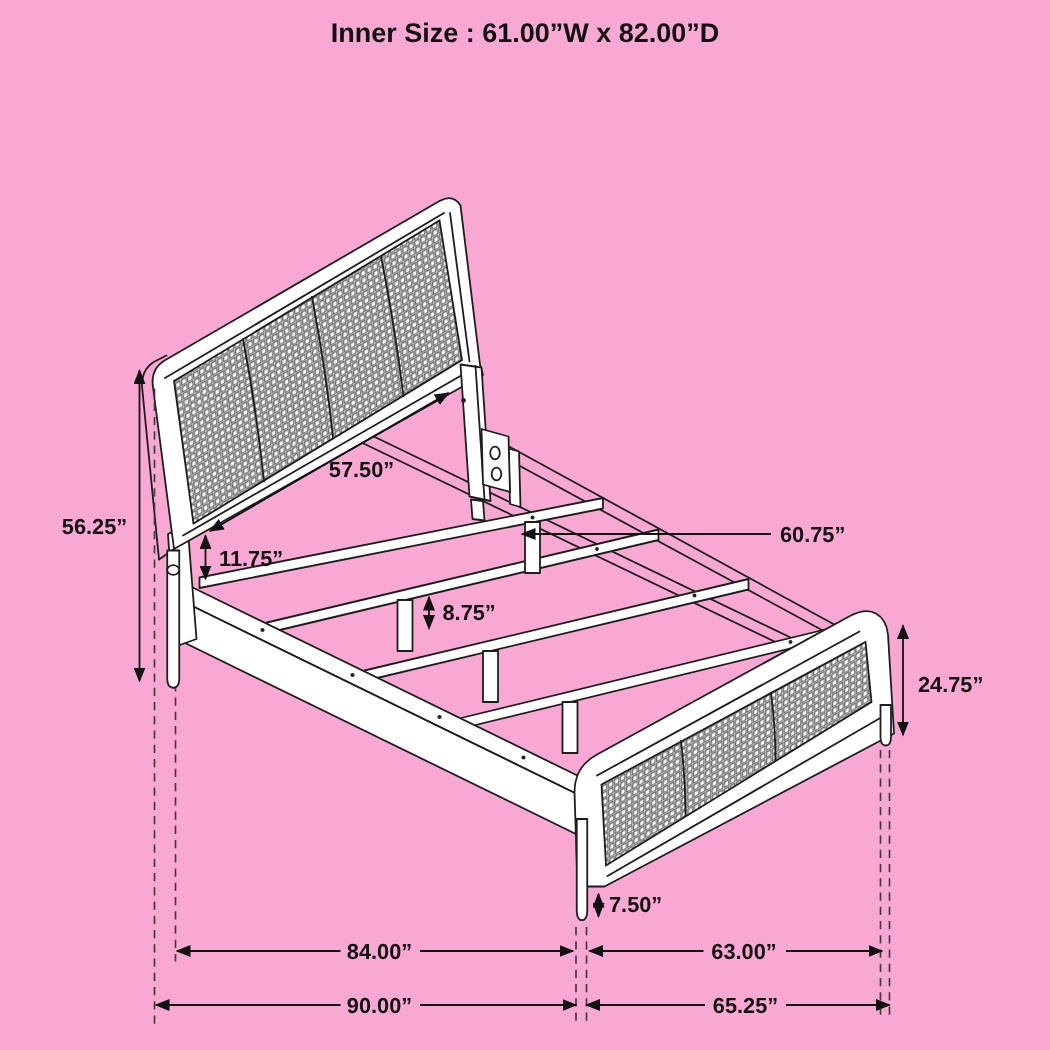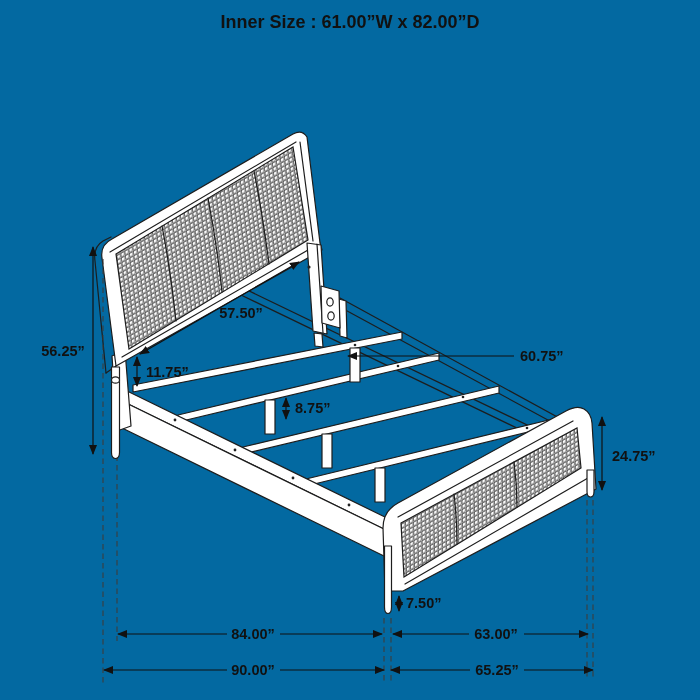--- a/index.html
+++ b/index.html
@@ -1,16 +1,16 @@
 <!DOCTYPE html>
 <html><head>
 <meta charset="utf-8">
 <style>
   html,body{margin:0;padding:0;background:#fff;}
-  .stage{position:relative;width:700px;height:700px;background:#0369a1;overflow:hidden;
+  .stage{position:relative;width:700px;height:700px;background:#f9a8d4;overflow:hidden;
          font-family:"Liberation Sans", sans-serif;}
   svg{position:absolute;left:0;top:0;}
   .title-text{font:bold 18px "Liberation Sans", sans-serif;fill:#111;}
   .dim-text{font:bold 14.5px "Liberation Sans", sans-serif;fill:#111;}
   .ln{stroke:#1d1d1d;stroke-width:1.2;fill:none;stroke-linejoin:round;stroke-linecap:round;}
   .fw{stroke:#1d1d1d;stroke-width:1.2;fill:#ffffff;stroke-linejoin:round;}
   .dl{stroke:#111;stroke-width:1.2;fill:none;}
   .ext{stroke:#3c3c3c;stroke-width:1.1;fill:none;stroke-dasharray:5.5 4;}
   .dot{fill:#222;stroke:none;}
 </style>

